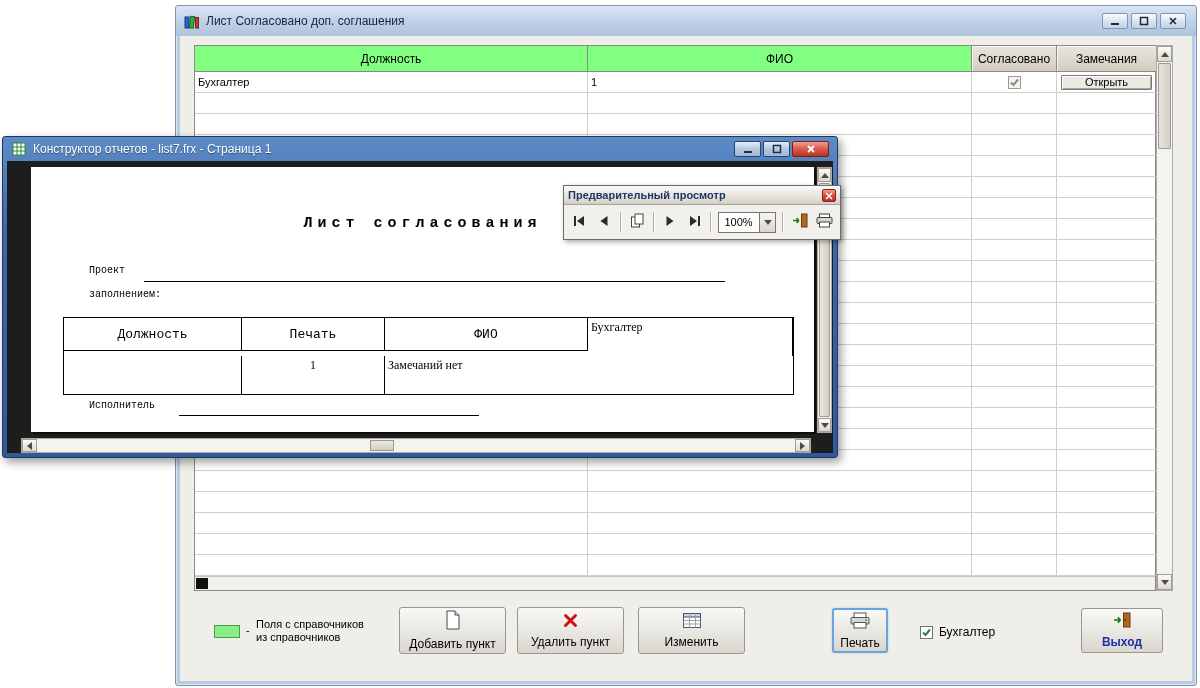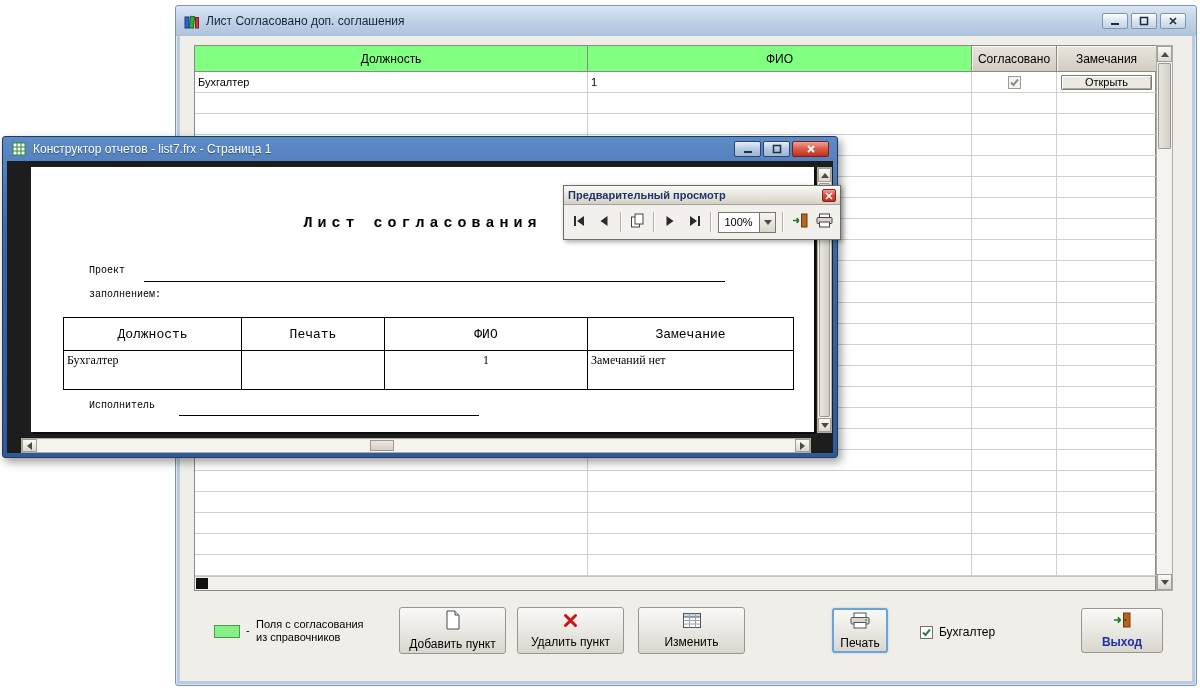--- a/index.html
+++ b/index.html
@@ -350,21 +350,21 @@
           </div>
         <div class="sb-thumb" style="top:17px; height:86px;"></div>
         <div class="sb-btn bottom">
             <span class="tri-down"></span>
           </div>
       </div>
 
       <div class="legend-swatch"></div>
       <div class="legend-dash">-</div>
       <div class="legend-text">
-        <div>Поля с согласования</div>
+        <div>Поля с справочников</div>
         <div>из справочников</div>
       </div>
 
       <button class="fbtn fbtn-add">
         <span>
           <svg width="16" height="20" viewBox="0 0 16 20">
             <path d="M2 1 H10 L14 5 V19 H2 Z" fill="#ffffff" stroke="#4a4a4a"></path>
             <path d="M10 1 V5 H14" fill="#dcdcdc" stroke="#4a4a4a"></path>
           </svg>
         </span>
@@ -462,21 +462,20 @@
       <div class="report-page">
         <div class="rp-title">Лист согласования</div>
         <div class="rp-label rp-project">Проект</div>
         <div class="rp-line rp-line1"></div>
         <div class="rp-label rp-agreed">заполнением:</div>
 
         <div class="rp-table">
           <div class="rp-th">Должность</div>
           <div class="rp-th">Печать</div>
           <div class="rp-th">ФИО</div>
-          <div class="rp-th">Замечание</div>
           <div class="rp-td">Бухгалтер</div>
           <div class="rp-td"></div>
           <div class="rp-td center">1</div>
           <div class="rp-td">Замечаний нет</div>
         </div>
 
         <div class="rp-label rp-exec">Исполнитель</div>
         <div class="rp-line rp-line2"></div>
       </div>
 

